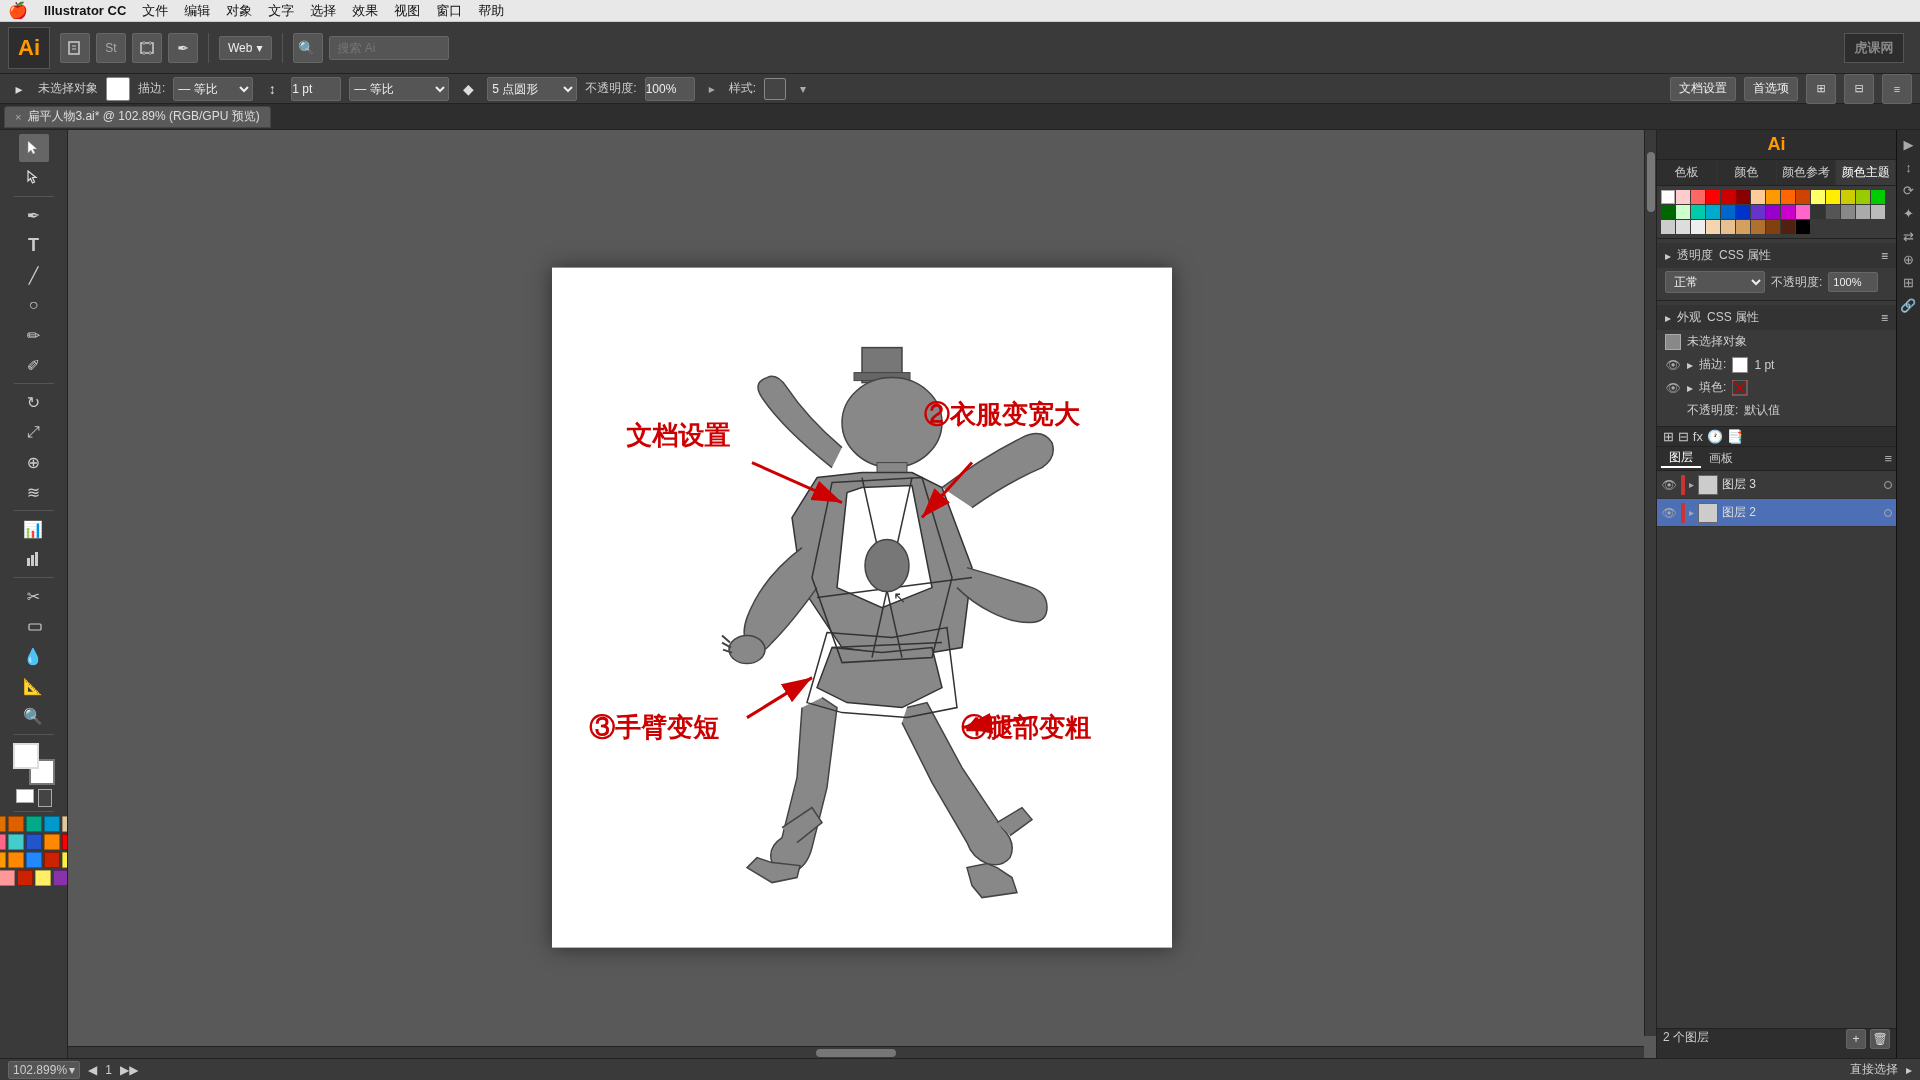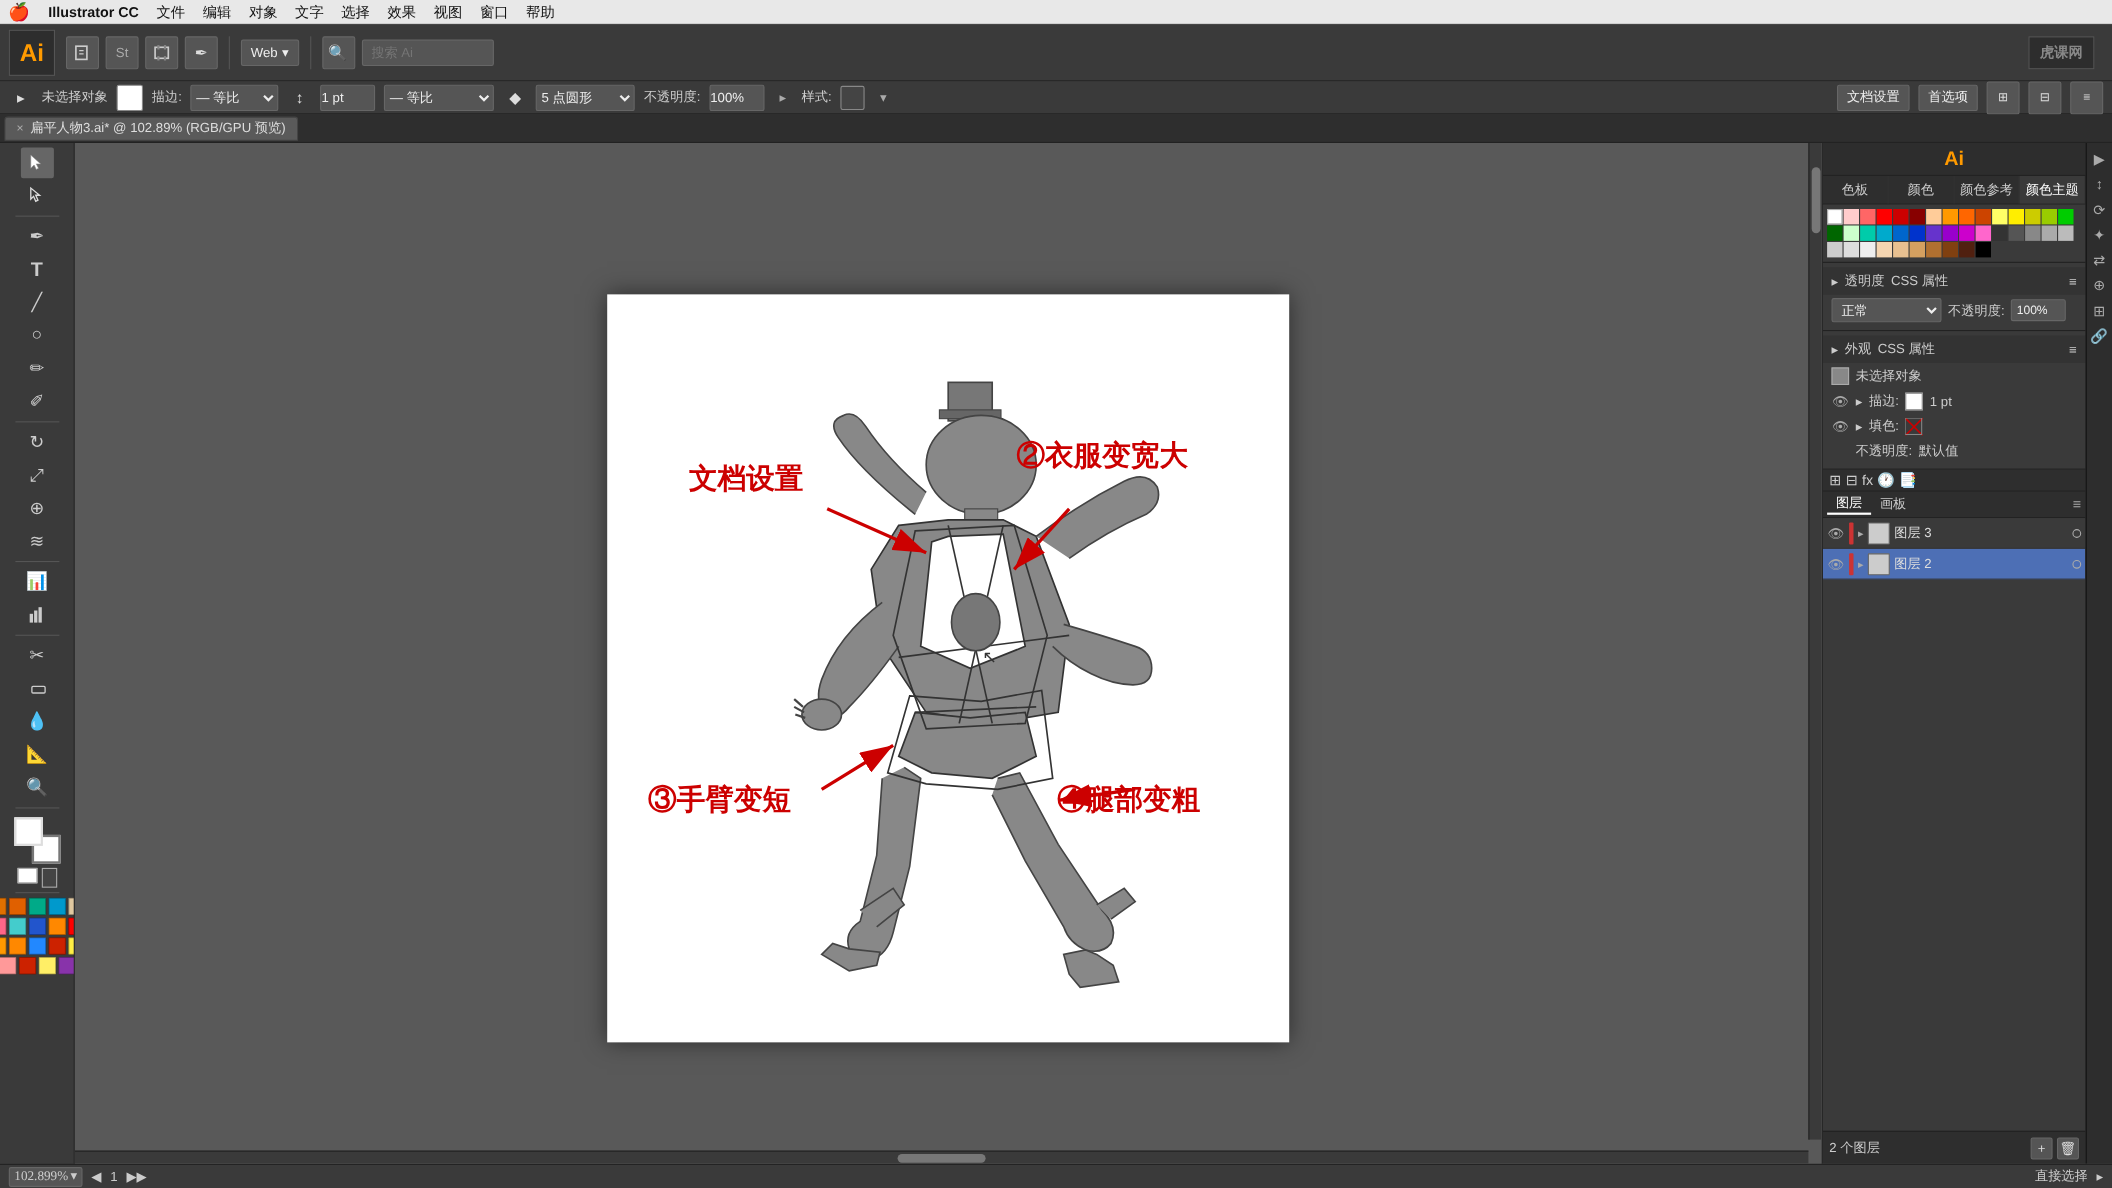--- a/index.html
+++ b/index.html
@@ -383,21 +383,21 @@
     .layer-dot {
       width: 8px; height: 8px;
       border-radius: 50%;
       border: 1px solid #aaa;
     }
     .layers-footer {
       height: 30px;
       background: #2e2e2e;
       border-top: 1px solid #222;
       display: flex;
-      align-items: center;
+      align-items: flex-start;
       padding: 0 6px;
       gap: 4px;
       font-size: 12px;
       color: #ccc;
     }
     .footer-btn {
       width: 20px; height: 20px;
       background: #555;
       border: 1px solid #666;
       border-radius: 2px;
@@ -419,21 +419,20 @@
       color: #ccc;
       gap: 8px;
     }
     .status-zoom {
       display: flex; align-items: center; gap: 2px;
       background: #555;
       border: 1px solid #666;
       border-radius: 2px;
       padding: 0 4px;
       height: 18px;
-      font-family: Liberation Serif, serif;
     }
 
     
     #right-icons-strip {
       width: 24px;
       background: #2d2d2d;
       border-left: 1px solid #111;
       display: flex;
       flex-direction: column;
       align-items: center;

